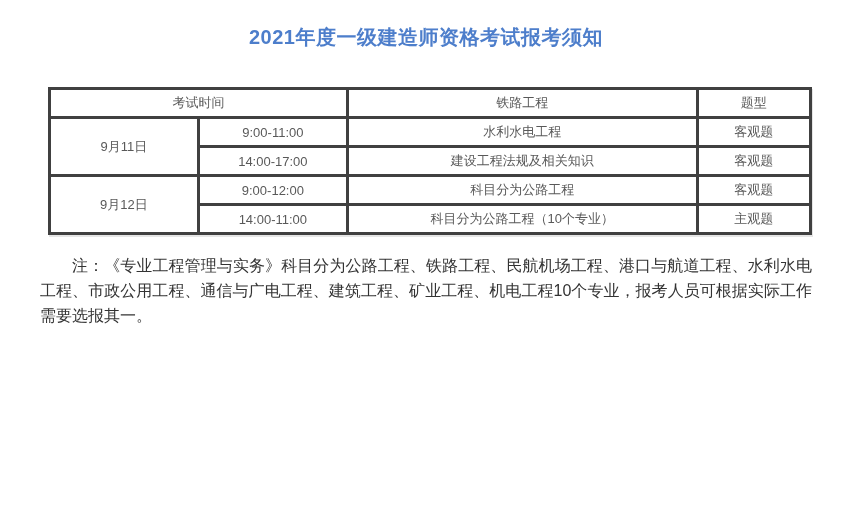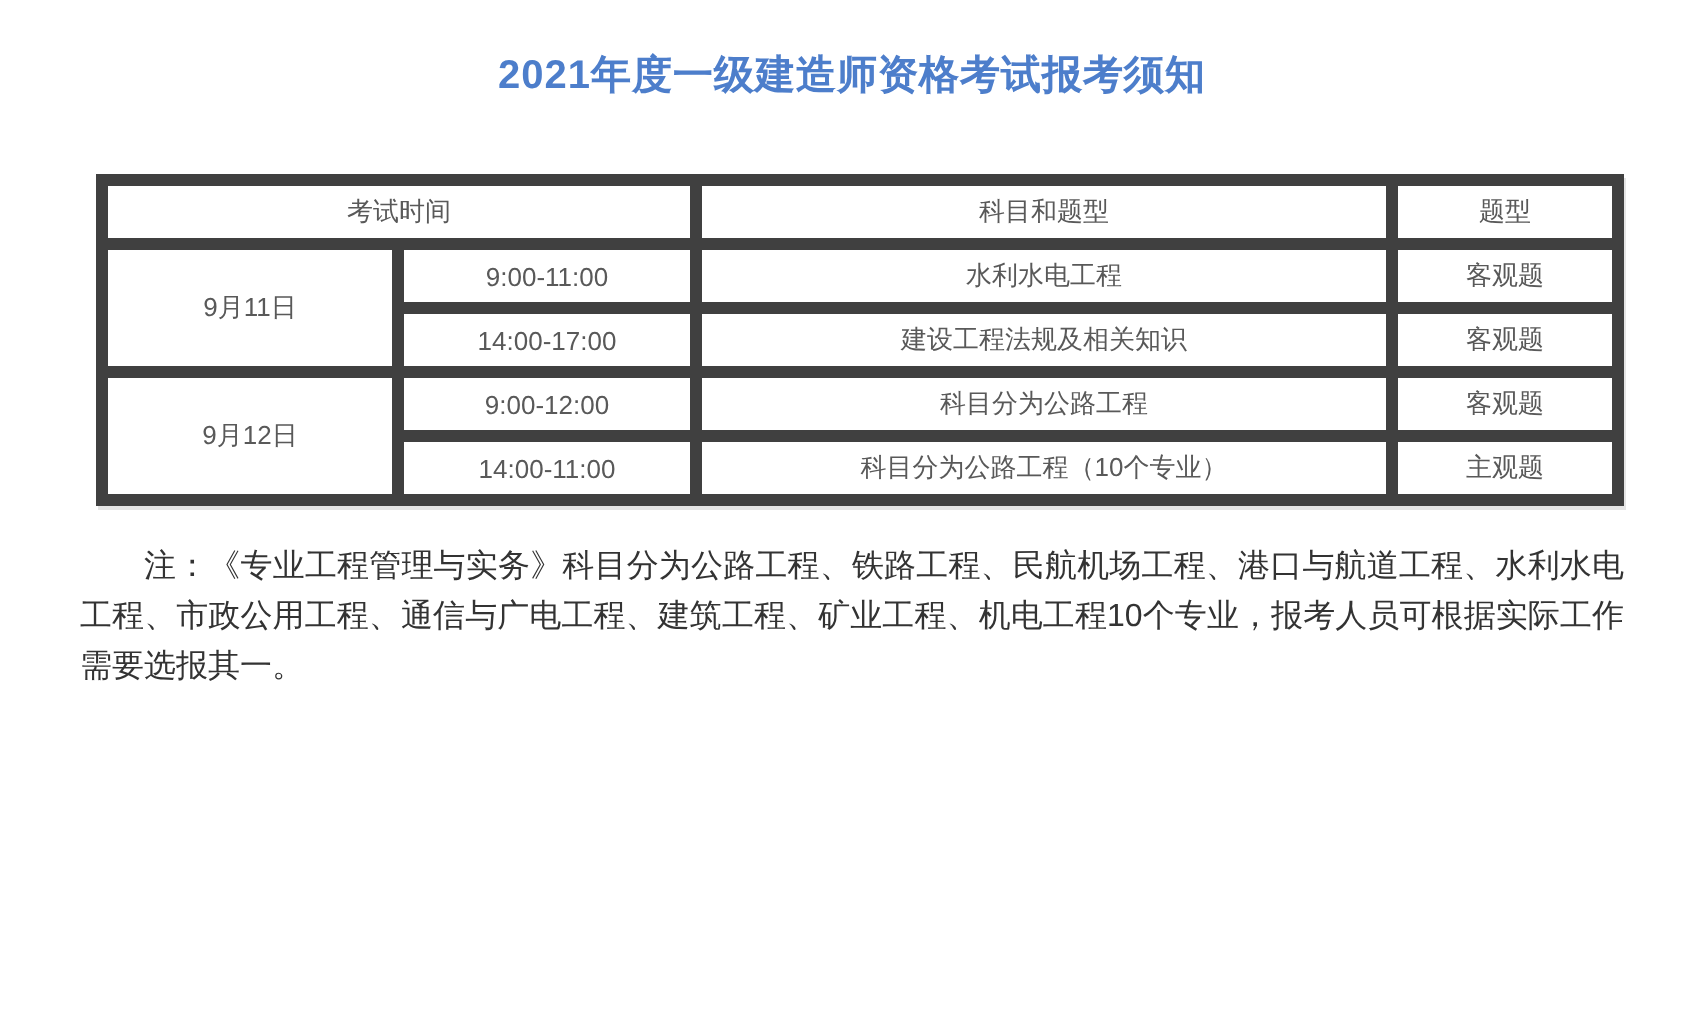--- a/index.html
+++ b/index.html
@@ -52,21 +52,21 @@
     width: 764px;
     margin-left: 8px;
     table-layout: fixed;
     font-size: 13px;
     color: #595959;
     text-align: center;
     box-shadow: 1px 2px 0 rgba(0,0,0,0.10);
   }
   table.exam-table th,
   table.exam-table td {
-    border: 6px solid #404040;
+    border: 3px solid #404040;
     height: 26px;
     padding: 0 4px;
     font-weight: normal;
     vertical-align: middle;
     overflow: hidden;
     white-space: nowrap;
   }
   table.exam-table { border: 2px solid #2b2b2b; }
   .col-date    { width: 148px; }
   .col-time    { width: 149px; }
@@ -94,21 +94,21 @@
   <table class="exam-table">
     <colgroup>
       <col class="col-date">
       <col class="col-time">
       <col class="col-subject">
       <col class="col-type">
     </colgroup>
     <thead>
       <tr>
         <th colspan="2">考试时间</th>
-        <th>科目和题型</th>
+        <th>铁路工程</th>
         <th>题型</th>
       </tr>
     </thead>
     <tbody>
       <tr>
         <td rowspan="2">9月11日</td>
         <td>9:00-11:00</td>
         <td>水利水电工程</td>
         <td>客观题</td>
       </tr>

